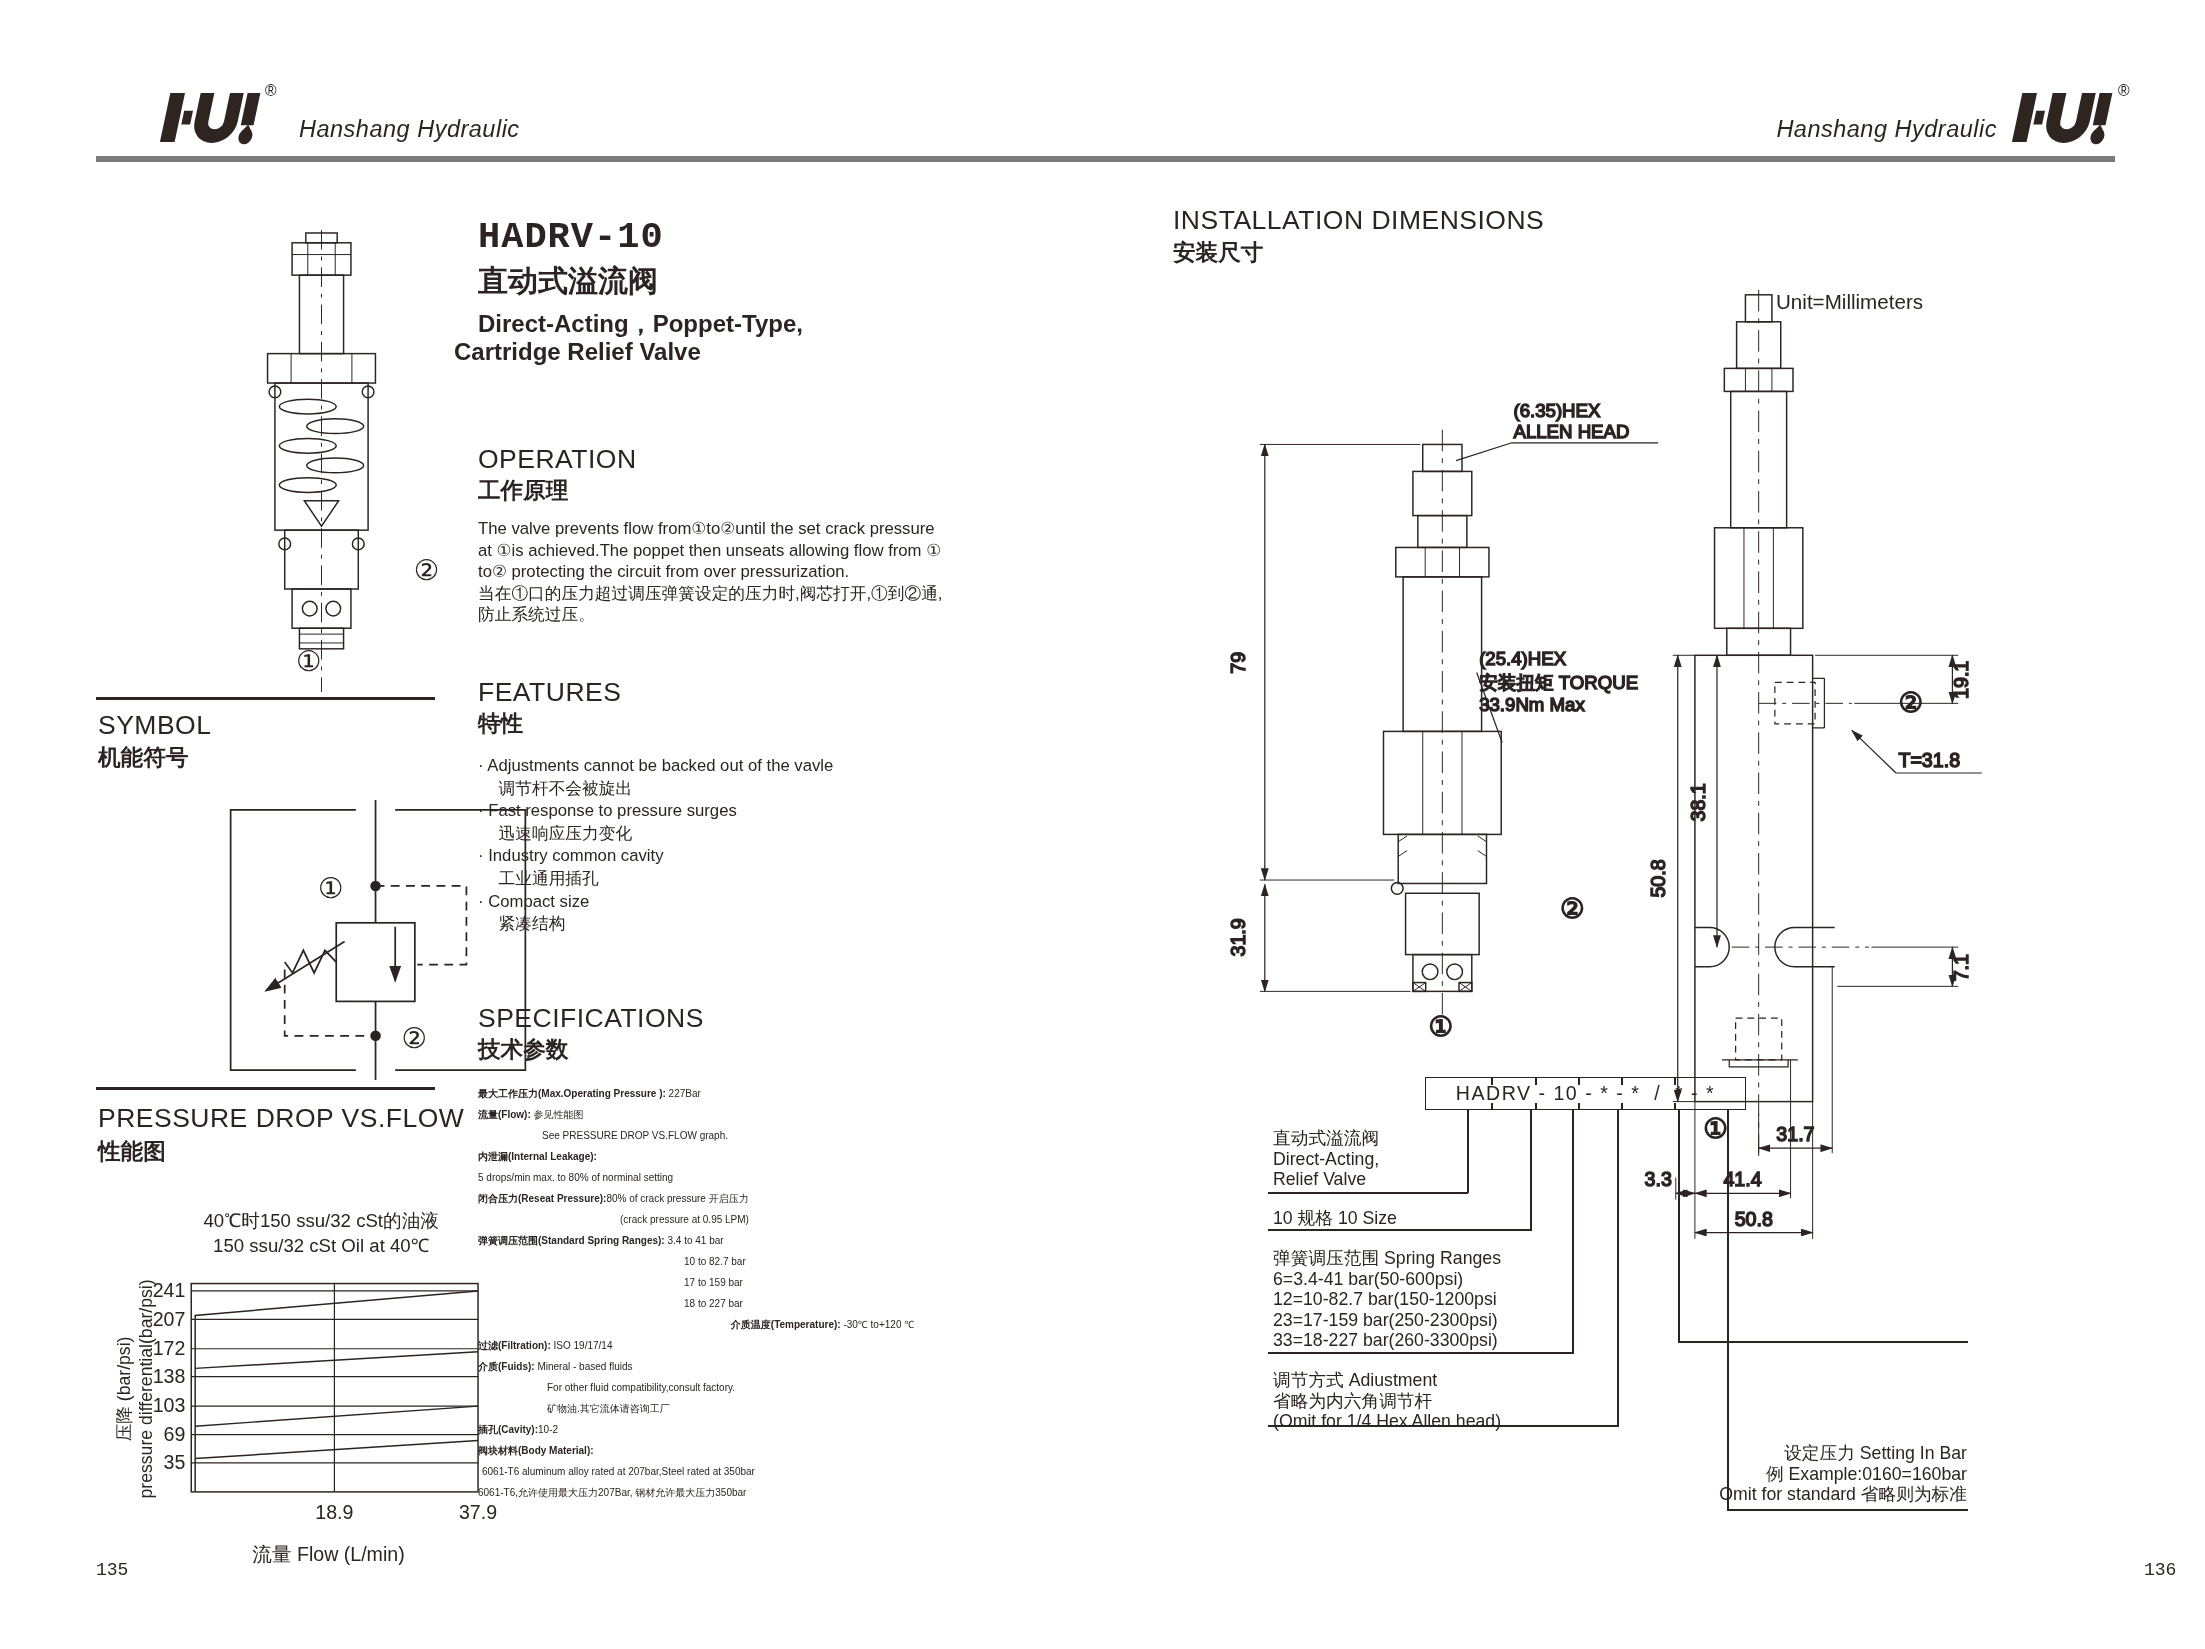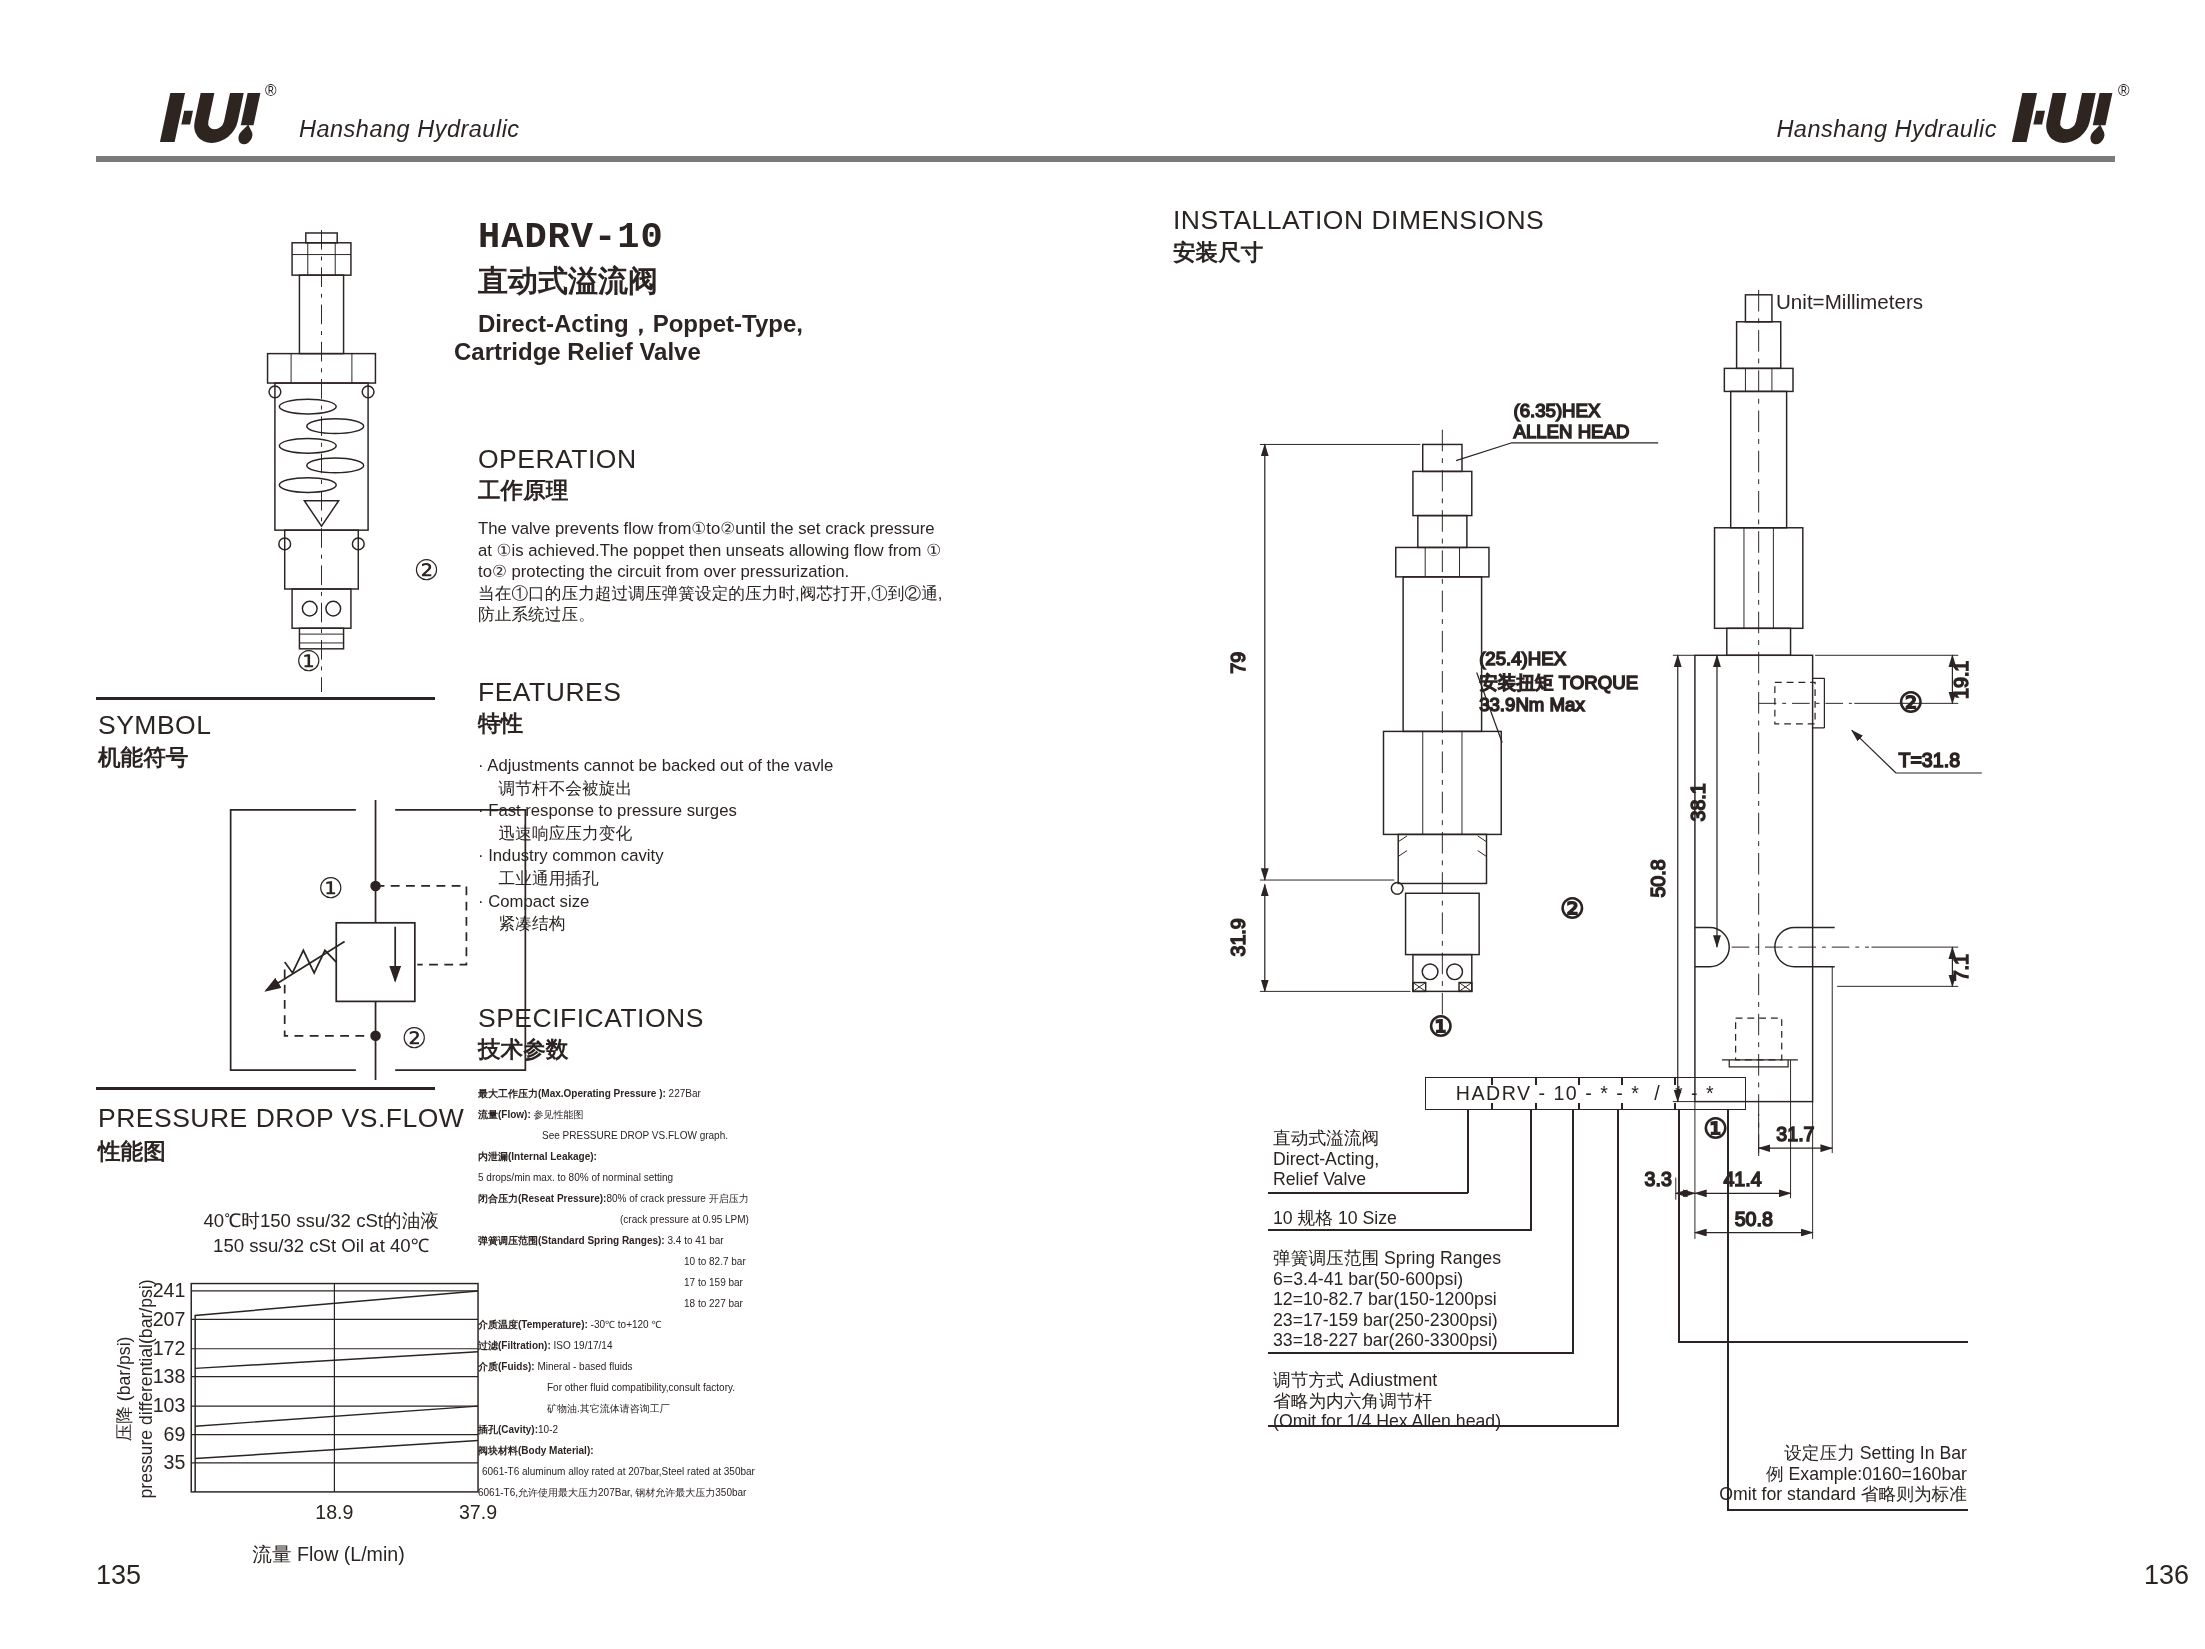--- a/index.html
+++ b/index.html
@@ -21,21 +21,21 @@
   .body-text{font-size:16.7px;line-height:21.6px;}
   .feat .en{font-size:16.7px;line-height:22.6px;}
   .feat .zh{font-size:16.7px;line-height:22.6px;padding-left:20.6px;}
   .spec-line{font-size:10px;line-height:21px;white-space:nowrap;}
   .spec-line b{font-weight:700;}
   .ord{font-size:17.7px;line-height:20.6px;white-space:nowrap;}
   .ord-right{text-align:right;}
   .codebox{position:absolute;border:1.5px solid #2b2422;display:flex;align-items:center;justify-content:center;
            font-size:19.6px;letter-spacing:1.5px;white-space:pre;}
   .tick{position:absolute;width:1.5px;height:6.9px;background:#2b2422;}
-  .footer{font-size:27px;}
+  .footer{font-size:18px;font-family:Liberation Mono, monospace;}
   svg{position:absolute;overflow:visible;}
   svg text{font-family:"Liberation Sans",sans-serif;fill:#2b2422;}
 </style>
 </head>
 <body>
 
 <div id="page">
 
   <svg class="abs" style="left:155px;top:82px" width="115" height="74" viewBox="0 0 235 150">
     <g transform="skewX(-12) translate(28,0)" fill="#2e2420">
@@ -127,21 +127,21 @@
       <div class="spec-line" style="padding-left: 0px;"><b>流量(Flow):</b><span> 参见性能图</span></div>
       <div class="spec-line" style="padding-left: 64px;"><span>See PRESSURE DROP VS.FLOW graph.</span></div>
       <div class="spec-line" style="padding-left: 0px;"><b>内泄漏(Internal Leakage):</b></div>
       <div class="spec-line" style="padding-left: 0px;"><span>5 drops/min max. to 80% of norminal setting</span></div>
       <div class="spec-line" style="padding-left: 0px;"><b>闭合压力(Reseat Pressure):</b><span>80% of crack pressure 开启压力</span></div>
       <div class="spec-line" style="padding-left: 142px;"><span>(crack pressure at 0.95 LPM)</span></div>
       <div class="spec-line" style="padding-left: 0px;"><b>弹簧调压范围(Standard Spring Ranges):</b><span> 3.4 to 41 bar</span></div>
       <div class="spec-line" style="padding-left: 206px;"><span>10 to 82.7 bar</span></div>
       <div class="spec-line" style="padding-left: 206px;"><span>17 to 159 bar</span></div>
       <div class="spec-line" style="padding-left: 206px;"><span>18 to 227 bar</span></div>
-      <div class="spec-line" style="padding-left: 0px;"><b>介质温度(Temperature):</b><span> -30℃ to+120 ℃</span></div>
+      <div class="spec-line" style="padding-left: 12px; text-align: center;"><b>介质温度(Temperature):</b><span> -30℃ to+120 ℃</span></div>
       <div class="spec-line" style="padding-left: 0px;"><b>过滤(Filtration):</b><span> ISO 19/17/14</span></div>
       <div class="spec-line" style="padding-left: 0px;"><b>介质(Fuids):</b><span> Mineral - based fluids</span></div>
       <div class="spec-line" style="padding-left: 69px;"><span>For other fluid compatibility,consult factory.</span></div>
       <div class="spec-line" style="padding-left: 69px;"><span>矿物油.其它流体请咨询工厂</span></div>
       <div class="spec-line" style="padding-left: 0px;"><b>插孔(Cavity):</b><span>10-2</span></div>
       <div class="spec-line" style="padding-left: 0px;"><b>阀块材料(Body Material):</b></div>
       <div class="spec-line" style="padding-left: 4px;"><span>6061-T6 aluminum alloy rated at 207bar,Steel rated at 350bar</span></div>
       <div class="spec-line" style="padding-left: 0px;"><span>6061-T6,允许使用最大压力207Bar, 钢材允许最大压力350bar</span></div>
     </div>
 

